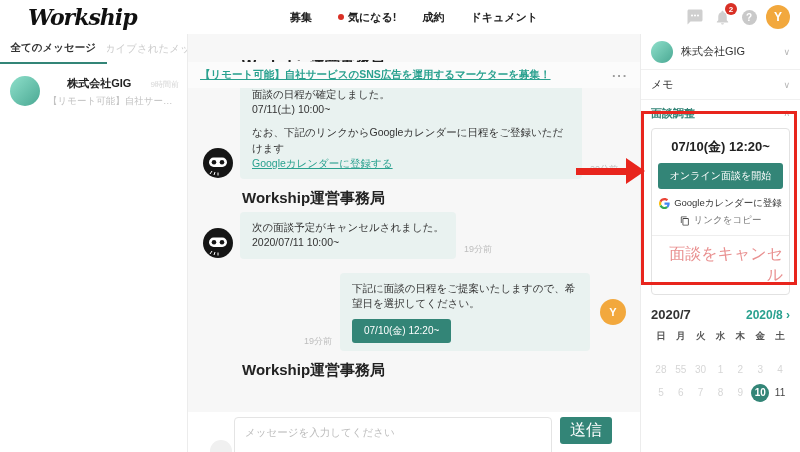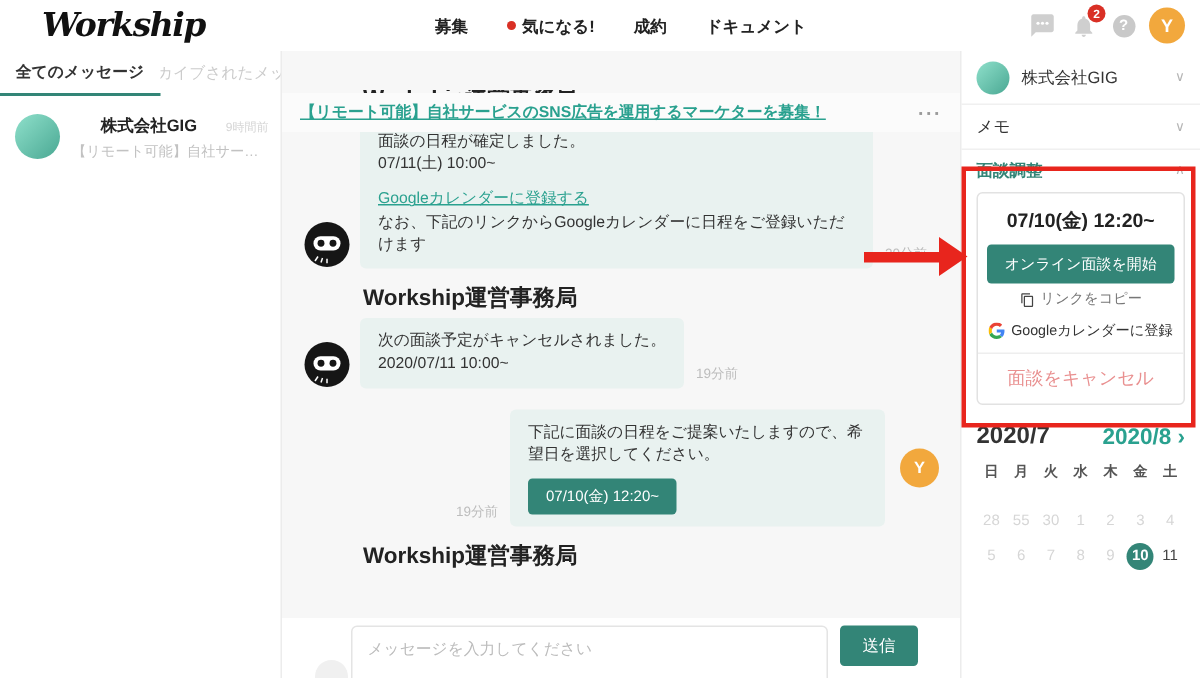--- a/index.html
+++ b/index.html
@@ -63,46 +63,46 @@
                   margin-left:10px; align-self:center; flex:none; }
   .date-btn { display:inline-block; margin-top:8px; background:var(--accent); color:#fff;
               font-size:10px; padding:5px 12px; border-radius:3px; border:none; cursor:pointer;
               font-family:inherit; }
   .inputbar { position:absolute; bottom:0; left:0; right:0; height:40px; background:#fff; display:flex; gap:8px; padding:5px 28px 0 46px; }
   .attach { position:absolute; left:22px; bottom:-10px; width:22px; height:22px; border-radius:50%; background:#f0f0f0; cursor:pointer; }
   .msg-input { flex:1; border:1px solid #e4e4e4; border-radius:4px; padding:8px 10px; font-size:10.5px;
                font-family:inherit; color:#555; resize:none; height:46px; outline:none; }
   .msg-input::placeholder { color:#bcbcbc; }
   .send-btn { width:52px; height:27px; background:var(--accent); color:#fff; border:none; border-radius:3px;
-              font-size:11px; font-family:inherit; cursor:pointer; flex:none; }
+              font-size:16px; font-family:inherit; cursor:pointer; flex:none; }
   
   .rsb { position:absolute; top:34px; right:0; width:160px; bottom:0; background:#fff; border-left:1px solid #ececec; }
   .rrow { display:flex; align-items:center; gap:8px; padding:0 10px; border-bottom:1px solid #f0f0f0; cursor:pointer; }
   .rrow-company { height:36px; }
   .rrow-memo { height:30px; }
   .rrow-interview { height:26px; border-bottom:none; }
   .r-avatar { width:22px; height:22px; border-radius:50%; flex:none;
               background:linear-gradient(135deg,#8fe0cb 0%,#4aa893 100%); }
   .r-label { flex:1; font-size:11px; color:#333; }
   .r-label.teal { color:var(--accent); font-weight:bold; }
   .chev { font-size:9px; color:#b5b5b5; }
   .card { margin:2px 10px 6px; border:1px solid #e2e2e2; border-radius:4px; padding:9px 6px 8px; text-align:center; background:#fff; }
   .card-date { font-size:13px; font-weight:bold; color:#222; }
   .start-btn { margin-top:7px; width:100%; background:var(--accent); color:#fff; border:none; border-radius:3px;
                font-size:10px; font-family:inherit; padding:6px 0; cursor:pointer; }
   .linkrow { margin-top:8px; display:flex; align-items:center; justify-content:center; gap:4px;
              font-size:9.5px; color:#333; cursor:pointer; }
   .linkrow.copy { margin-top:4px; color:#777; }
   .card-div { margin:8px -6px 0; border-top:1px solid #eee; }
-  .cancel { margin-top:8px; font-size:12px; color:var(--cancel); cursor:pointer; }
+  .cancel { margin-top:8px; font-size:16px; color:var(--cancel); cursor:pointer;text-align:right; }
   .notes { margin:0 10px; font-size:8.5px; color:#333; line-height:1.55; }
   .cal { margin:12px 10px 0; }
   .cal-head { display:flex; align-items:center; justify-content:space-between; }
-  .cal-month { font-size:16px; font-weight:bold; color:#333; }
-  .cal-next { font-size:15px; font-weight:bold; color:var(--link); cursor:pointer; }
+  .cal-month { font-size:13px; font-weight:bold; color:#333; }
+  .cal-next { font-size:12px; font-weight:bold; color:var(--link); cursor:pointer; }
   .cal-grid { display:grid; grid-template-columns:repeat(7,1fr); margin-top:8px; }
   .wd { font-size:9.5px; color:#555; font-weight:bold; text-align:center; height:20px; }
   .day { height:23px; display:flex; align-items:center; justify-content:center; font-size:10px; color:#444; cursor:pointer; }
   .day .n { display:flex; align-items:center; justify-content:center; width:18px; height:18px; border-radius:50%; }
   .day.muted { color:#d6d6d6; cursor:default; }
   .day.sel .n { background:var(--accent); color:#fff; font-weight:bold; }
   
   .red-box { position:absolute; left:641px; top:111px; width:156px; height:174px;
              border:3px solid var(--red); z-index:6; pointer-events:none; }
   .red-line { position:absolute; left:576px; top:168px; width:50px; height:7px; background:var(--red); z-index:6; }
@@ -186,22 +186,22 @@
             <circle cx="12" cy="15.2" r="2.3" fill="#161616"></circle>
             <circle cx="20" cy="15.2" r="2.3" fill="#161616"></circle>
             <line x1="10" y1="24" x2="8" y2="27" stroke="#fff" stroke-width="1"></line>
             <line x1="13" y1="25" x2="12" y2="28" stroke="#fff" stroke-width="1"></line>
             <line x1="16" y1="25.5" x2="16" y2="28.5" stroke="#fff" stroke-width="1"></line>
           </svg>
         <div class="bubble">
           <div>面談の日程が確定しました。</div>
           <div>07/11(土) 10:00~</div>
           <div class="gap"></div>
+          <div>なお、下記のリンクからGoogleカレンダーに日程をご登録いただけます</div>
           <div><span class="msg-link">Googleカレンダーに登録する</span></div>
-          <div>なお、下記のリンクからGoogleカレンダーに日程をご登録いただけます</div>
         </div>
         <span class="time">20分前</span>
       </div>
 
       <div class="sender">Workship運営事務局</div>
       <div class="mrow">
         <svg class="robot" viewBox="0 0 32 32">
             <circle cx="16" cy="16" r="15" fill="#161616"></circle>
             <rect x="7" y="10.5" width="18" height="9.5" rx="4.7" fill="#fff"></rect>
             <circle cx="12" cy="15.2" r="2.3" fill="#161616"></circle>
@@ -248,34 +248,34 @@
       <span class="chev">∨</span>
     </div>
     <div class="rrow rrow-interview">
       <span class="r-label teal">面談調整</span>
       <span class="chev">∧</span>
     </div>
 
     <div class="card">
       <div class="card-date">07/10(金) 12:20~</div>
       <button class="start-btn">オンライン面談を開始</button>
-      <div class="linkrow copy">
-        <svg width="10" height="10" viewBox="0 0 24 24">
-            <path fill="#444" d="M16 1H4c-1.1 0-2 .9-2 2v14h2V3h12V1zm3 4H8c-1.1 0-2 .9-2 2v14c0 1.1.9 2 2 2h11c1.1 0 2-.9 2-2V7c0-1.1-.9-2-2-2zm0 16H8V7h11v14z"></path>
-          </svg>
-        <span>リンクをコピー</span>
-      </div>
       <div class="linkrow">
         <svg width="11" height="11" viewBox="0 0 48 48">
             <path fill="#EA4335" d="M24 9.5c3.5 0 6.6 1.2 9.1 3.6l6.8-6.8C35.8 2.4 30.2 0 24 0 14.6 0 6.5 5.4 2.5 13.2l7.9 6.2C12.3 13.4 17.7 9.5 24 9.5z"></path>
             <path fill="#4285F4" d="M46.5 24.5c0-1.6-.1-3.1-.4-4.5H24v9h12.7c-.6 3-2.3 5.5-4.8 7.2l7.7 6c4.5-4.2 6.9-10.3 6.9-17.7z"></path>
             <path fill="#FBBC05" d="M10.4 28.6c-.5-1.5-.8-3-.8-4.6s.3-3.1.8-4.6l-7.9-6.2C.9 16.5 0 20.1 0 24s.9 7.5 2.5 10.8l7.9-6.2z"></path>
             <path fill="#34A853" d="M24 48c6.2 0 11.4-2 15.2-5.5l-7.7-6c-2.1 1.4-4.8 2.3-7.5 2.3-6.3 0-11.7-3.9-13.6-9.4l-7.9 6.2C6.5 42.6 14.6 48 24 48z"></path>
           </svg>
         <span>Googleカレンダーに登録</span>
+      </div>
+      <div class="linkrow copy">
+        <svg width="10" height="10" viewBox="0 0 24 24">
+            <path fill="#444" d="M16 1H4c-1.1 0-2 .9-2 2v14h2V3h12V1zm3 4H8c-1.1 0-2 .9-2 2v14c0 1.1.9 2 2 2h11c1.1 0 2-.9 2-2V7c0-1.1-.9-2-2-2zm0 16H8V7h11v14z"></path>
+          </svg>
+        <span>リンクをコピー</span>
       </div>
       <div class="card-div"></div>
       <div class="cancel">面談をキャンセル</div>
     </div>
 
 
     <div class="cal">
       <div class="cal-head">
         <span class="cal-month">2020/7</span>
         <span class="cal-next">2020/8 ›</span>

